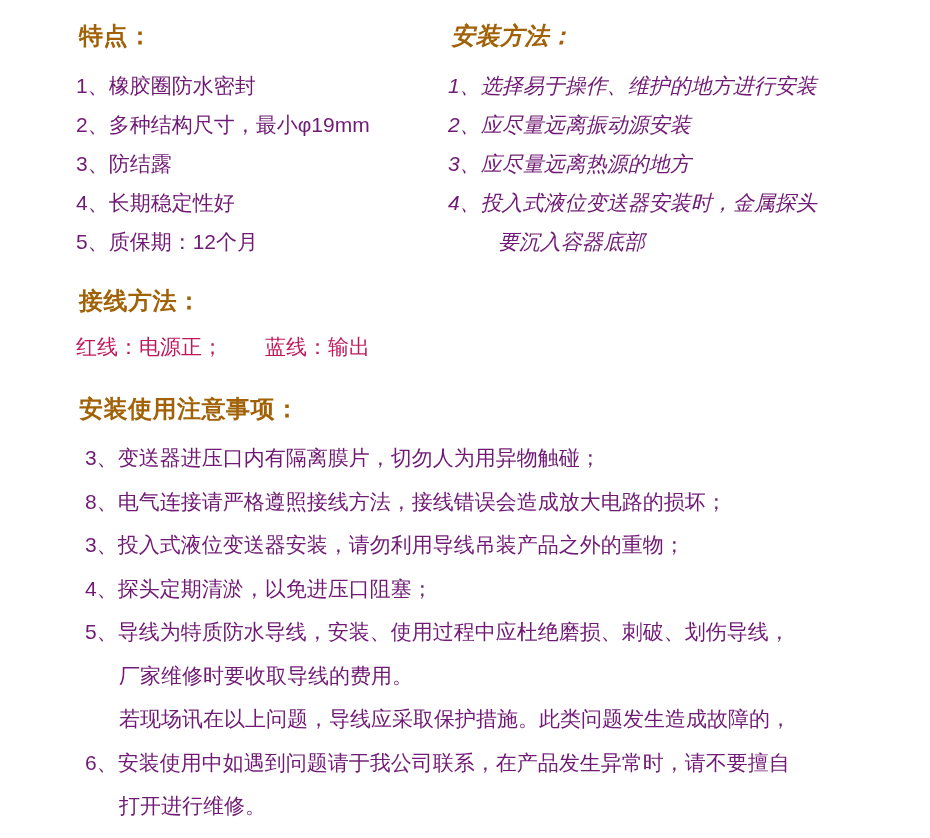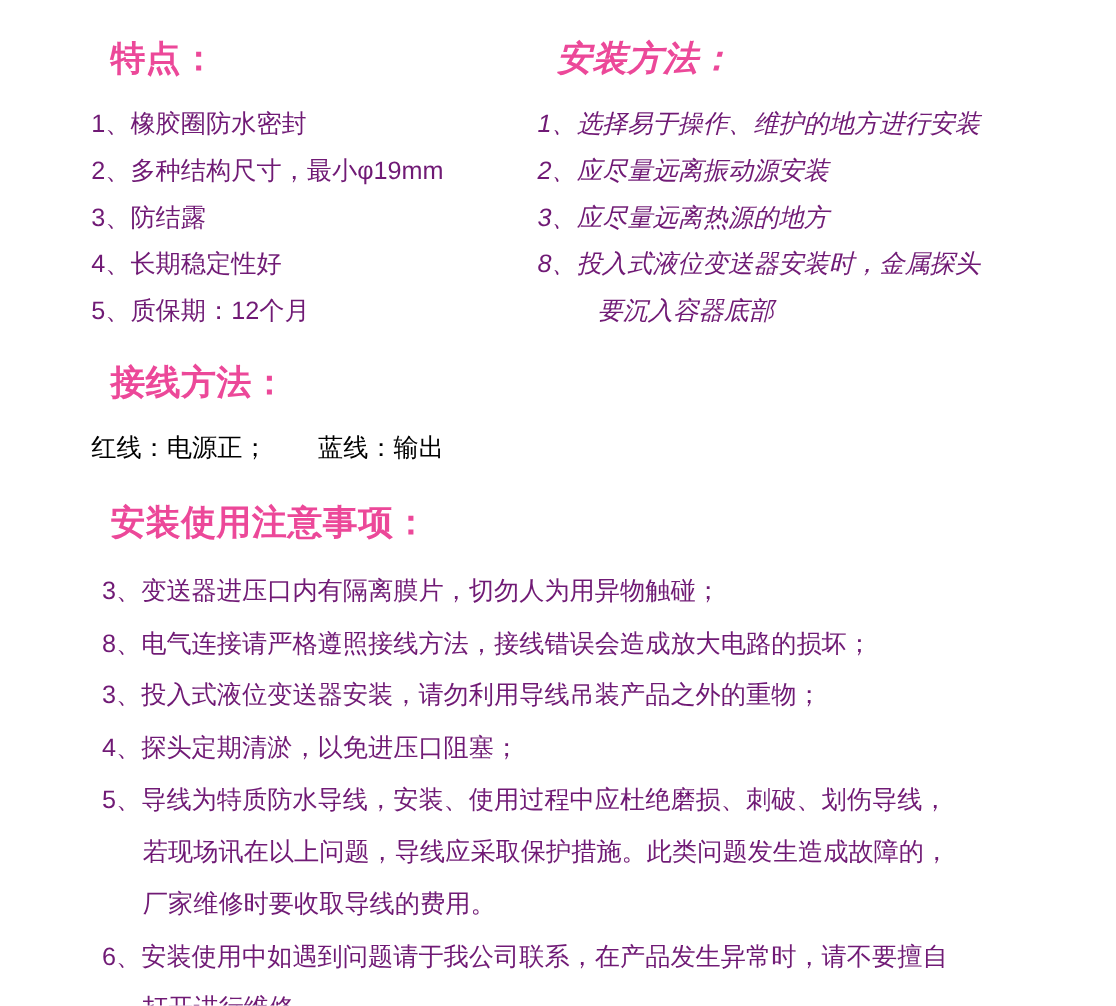--- a/index.html
+++ b/index.html
@@ -15,26 +15,26 @@
     color: #1e1e1e;
   }
   .page {
     box-sizing: border-box;
     width: 930px;
     height: 838px;
     padding: 14px 20px 0 76px;
     background: #ffffff;
   }
   h2.sec-title {
-    margin: 16px;
+    margin: 3px;
     padding: 0;
-    font-size: 29px;
+    font-size: 24px;
     line-height: 38px;
     font-weight: 700;
-    color: #ec4899;
+    color: #a16207;
     letter-spacing: 0.5px;
   }
   .columns {
     display: flex;
     align-items: flex-start;
   }
   .col-left  { width: 372px; flex: 0 0 372px; }
   .col-right { flex: 1 1 auto; font-style: italic; }
   .list { margin-top: 11px; }
   .li {
@@ -42,21 +42,21 @@
     line-height: 39px;
     color: #701a75;
     white-space: nowrap;
   }
   .li.cont-install { padding-left: 50px; }
   .sec-wiring { margin-top: 21px; }
   .wiring-line {
     margin-top: 7px;
     font-size: 21px;
     line-height: 40px;
-    color: #000000;
+    color: #be185d;
   }
   .wiring-line .blue-part { margin-left: 42px; }
   .sec-notes { margin-top: 23px; }
   .notes-list { margin-top: 8px; padding-left: 9px; }
   .notes-list .li { line-height: 43.5px; }
   .notes-list .li.cont { padding-left: 34px; }
 </style>
 </head>
 <body>
 
@@ -74,21 +74,21 @@
         <div class="li">5、质保期：12个月</div>
       </div>
     </section>
 
     <section class="col-right">
       <h2 class="sec-title">安装方法：</h2>
       <div class="list">
         <div class="li">1、选择易于操作、维护的地方进行安装</div>
         <div class="li">2、应尽量远离振动源安装</div>
         <div class="li">3、应尽量远离热源的地方</div>
-        <div class="li">8、投入式液位变送器安装时，金属探头</div>
+        <div class="li">4、投入式液位变送器安装时，金属探头</div>
         <div class="li cont-install">要沉入容器底部</div>
       </div>
     </section>
 
   </div>
 
   <section class="sec-wiring">
     <h2 class="sec-title">接线方法：</h2>
     <div class="wiring-line">
       <span class="red-part">红线：电源正；</span><span class="blue-part">蓝线：输出</span>
@@ -96,20 +96,20 @@
   </section>
 
   <section class="sec-notes">
     <h2 class="sec-title">安装使用注意事项：</h2>
     <div class="list notes-list">
       <div class="li">3、变送器进压口内有隔离膜片，切勿人为用异物触碰；</div>
       <div class="li">8、电气连接请严格遵照接线方法，接线错误会造成放大电路的损坏；</div>
       <div class="li">3、投入式液位变送器安装，请勿利用导线吊装产品之外的重物；</div>
       <div class="li">4、探头定期清淤，以免进压口阻塞；</div>
       <div class="li">5、导线为特质防水导线，安装、使用过程中应杜绝磨损、刺破、划伤导线，</div>
+      <div class="li cont">厂家维修时要收取导线的费用。</div>
       <div class="li cont">若现场讯在以上问题，导线应采取保护措施。此类问题发生造成故障的，</div>
-      <div class="li cont">厂家维修时要收取导线的费用。</div>
       <div class="li">6、安装使用中如遇到问题请于我公司联系，在产品发生异常时，请不要擅自</div>
       <div class="li cont">打开进行维修。</div>
     </div>
   </section>
 
 </div>
 
 </body></html>

